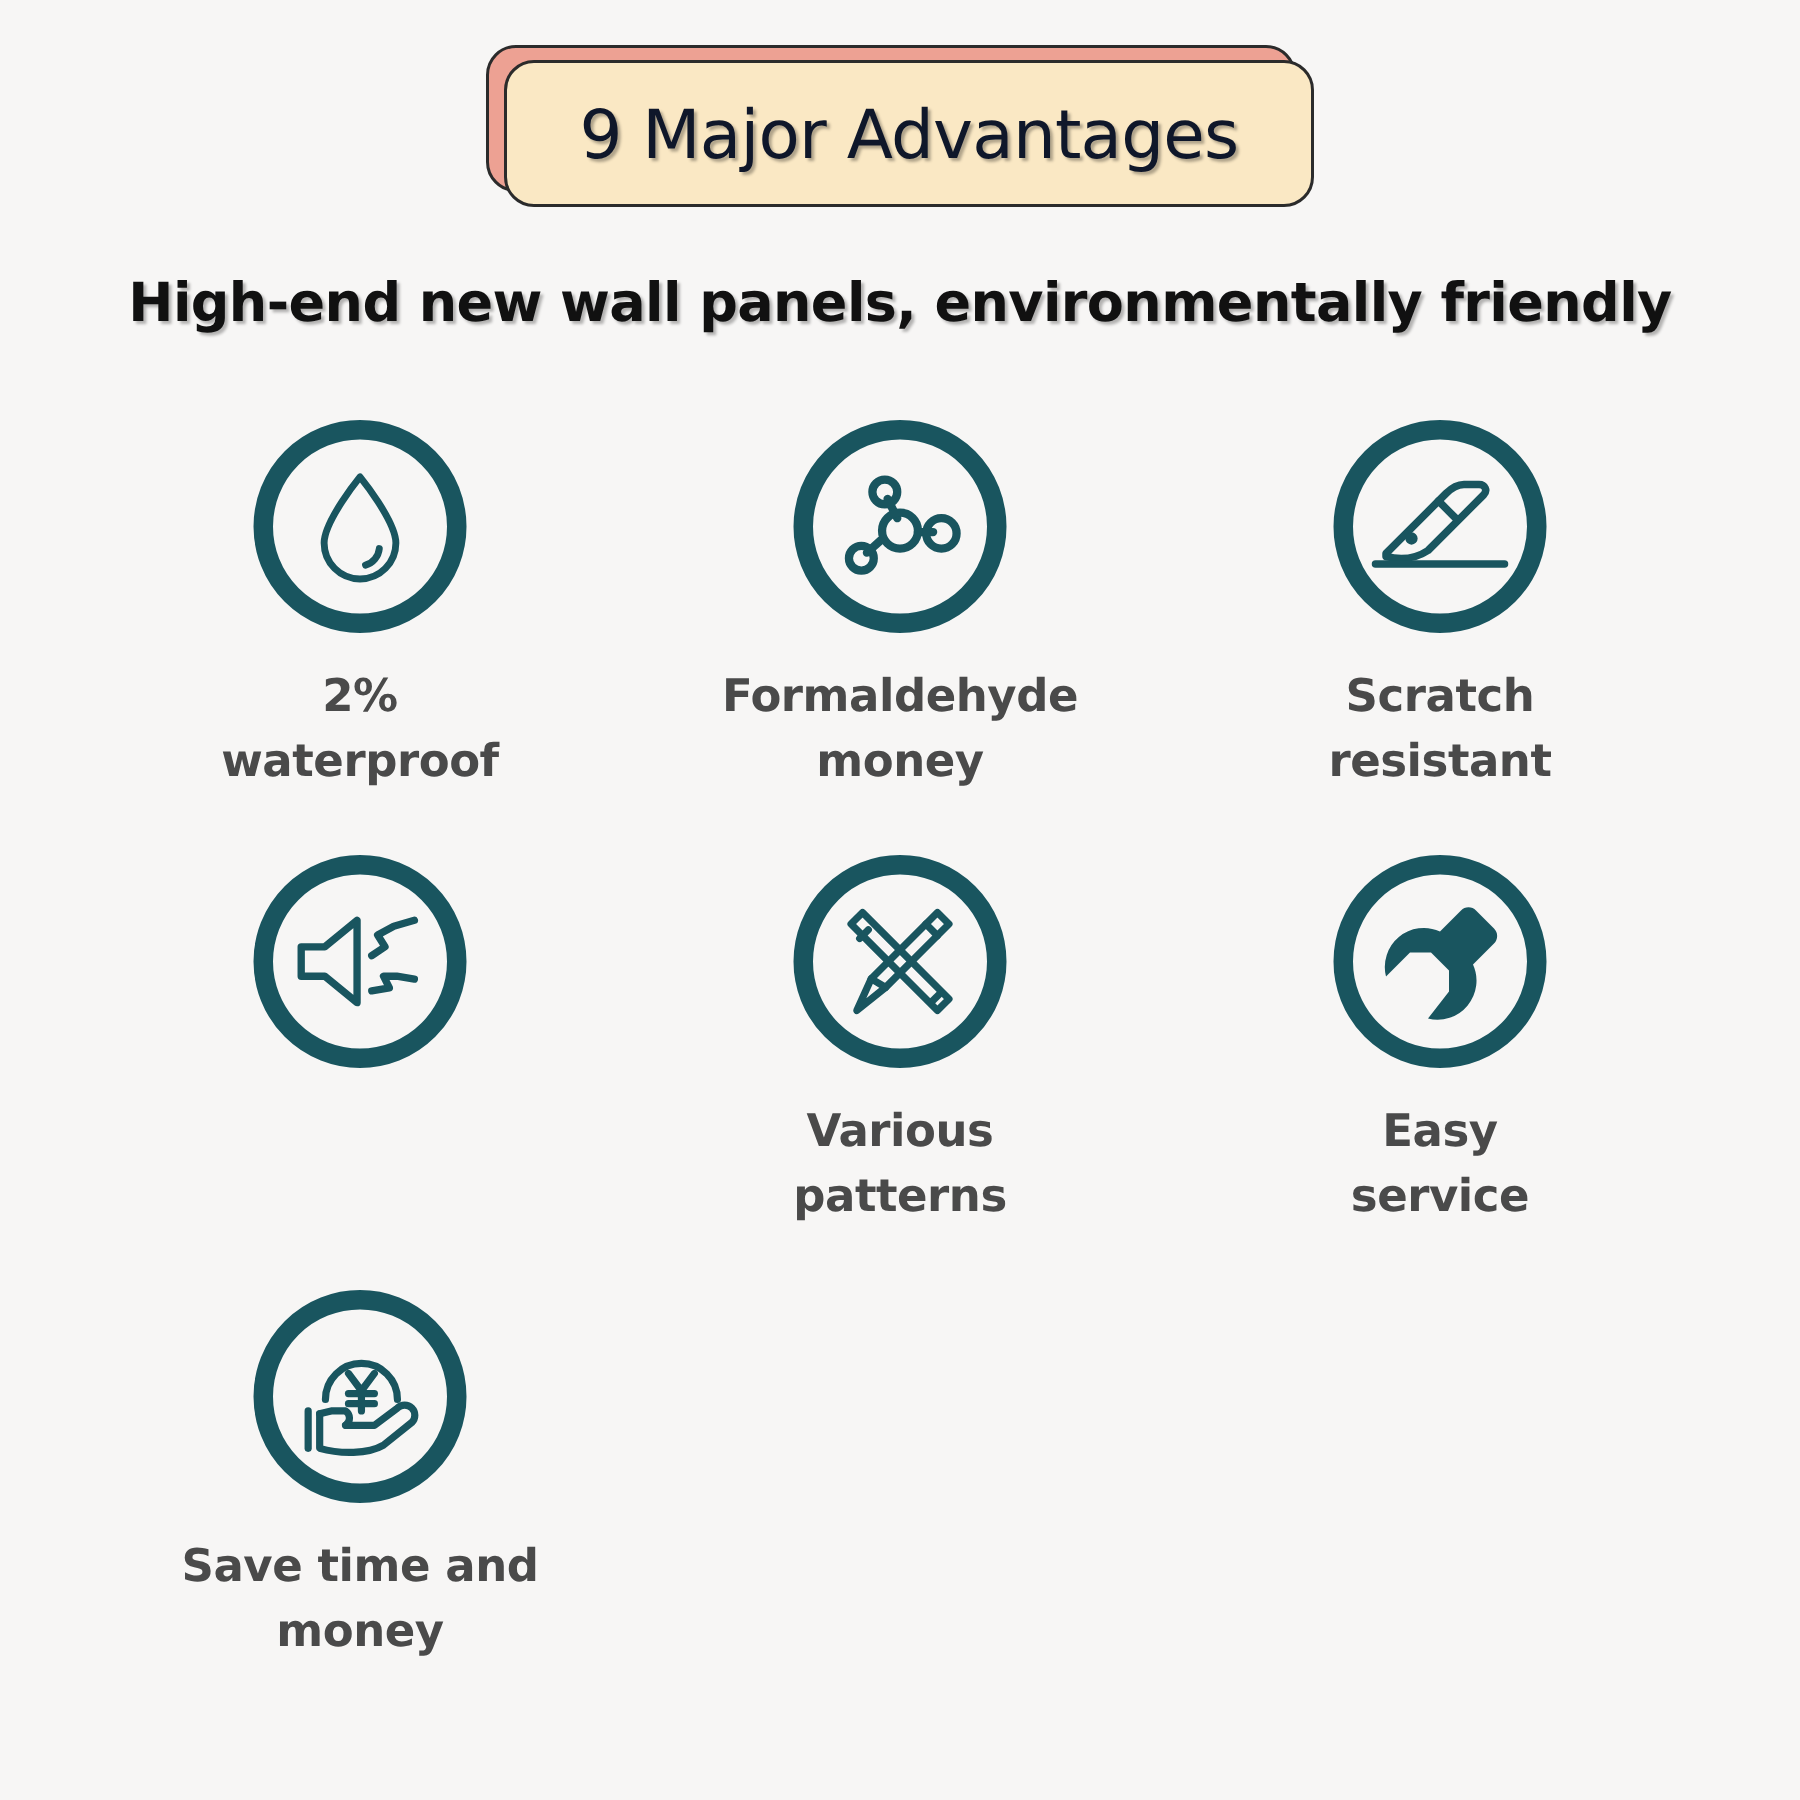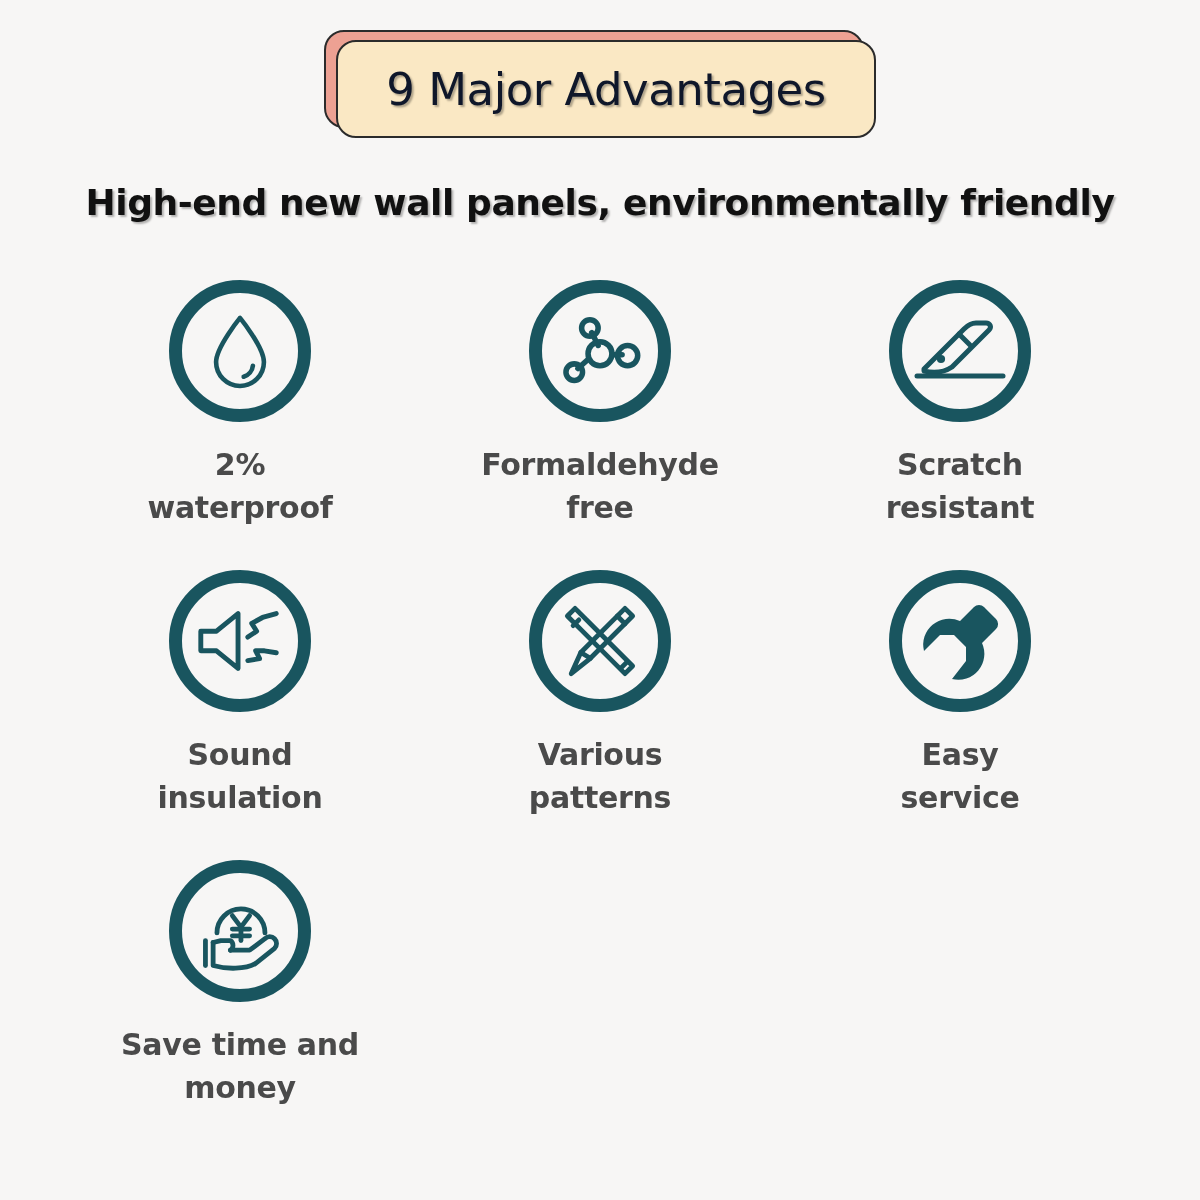--- a/index.html
+++ b/index.html
@@ -175,21 +175,21 @@
           <line x1="36" y1="60" x2="26" y2="69"></line>
           <line x1="63" y1="54" x2="74" y2="54"></line>
           <circle cx="50" cy="53" r="13"></circle>
           <circle cx="39" cy="25" r="9"></circle>
           <circle cx="80" cy="55" r="11"></circle>
           <circle cx="22" cy="73" r="9"></circle>
         </g>
       </svg>
     </div>
     <div class="label" style="white-space:pre-line">Formaldehyde
-free</div>
+money</div>
   </div>
 
   <div class="cell">
     <div class="icon-ring">
       <svg width="100" height="100" viewBox="0 0 100 100">
         <g fill="none" stroke="#19555f" stroke-width="5" stroke-linecap="round" stroke-linejoin="round">
           <path d="M14 68 L54 28 C58 24 62 22 66 22 L76 22 C80 22 82 26 79 29 L42 66 Q30 74 14 70 Z"></path>
           <line x1="49" y1="33" x2="60" y2="44"></line>
           <circle cx="31" cy="58" r="1.6" fill="#19555f"></circle>
           <line x1="7" y1="75" x2="93" y2="75"></line>
@@ -203,22 +203,20 @@
   <div class="cell">
     <div class="icon-ring">
       <svg width="98" height="98" viewBox="0 0 100 100">
         <g fill="none" stroke="#19555f" stroke-width="5" stroke-linecap="round" stroke-linejoin="round">
           <path d="M10 40 L26 40 L48 22 L48 78 L26 60 L10 60 Z"></path>
           <polyline points="58,46 67,40 62,32 73,26 87,22"></polyline>
           <polyline points="58,70 70,68 66,60 75,60 87,62"></polyline>
         </g>
       </svg>
     </div>
-    <div class="label" style="white-space:pre-line">Sound
-insulation</div>
   </div>
 
   <div class="cell">
     <div class="icon-ring">
       <svg width="96" height="96" viewBox="0 0 100 100">
         <g fill="none" stroke="#19555f" stroke-width="5" stroke-linecap="round" stroke-linejoin="round">
           <path d="M24 16 L40 32 L84 76 L76 84 L32 40 L16 24 Z"></path>
           <path d="M28 28 L22 34"></path>
           <path d="M78 72 L72 78"></path>
           <path d="M76 16 L84 24 L40 68 L20 84 L30 62 Z"></path>

